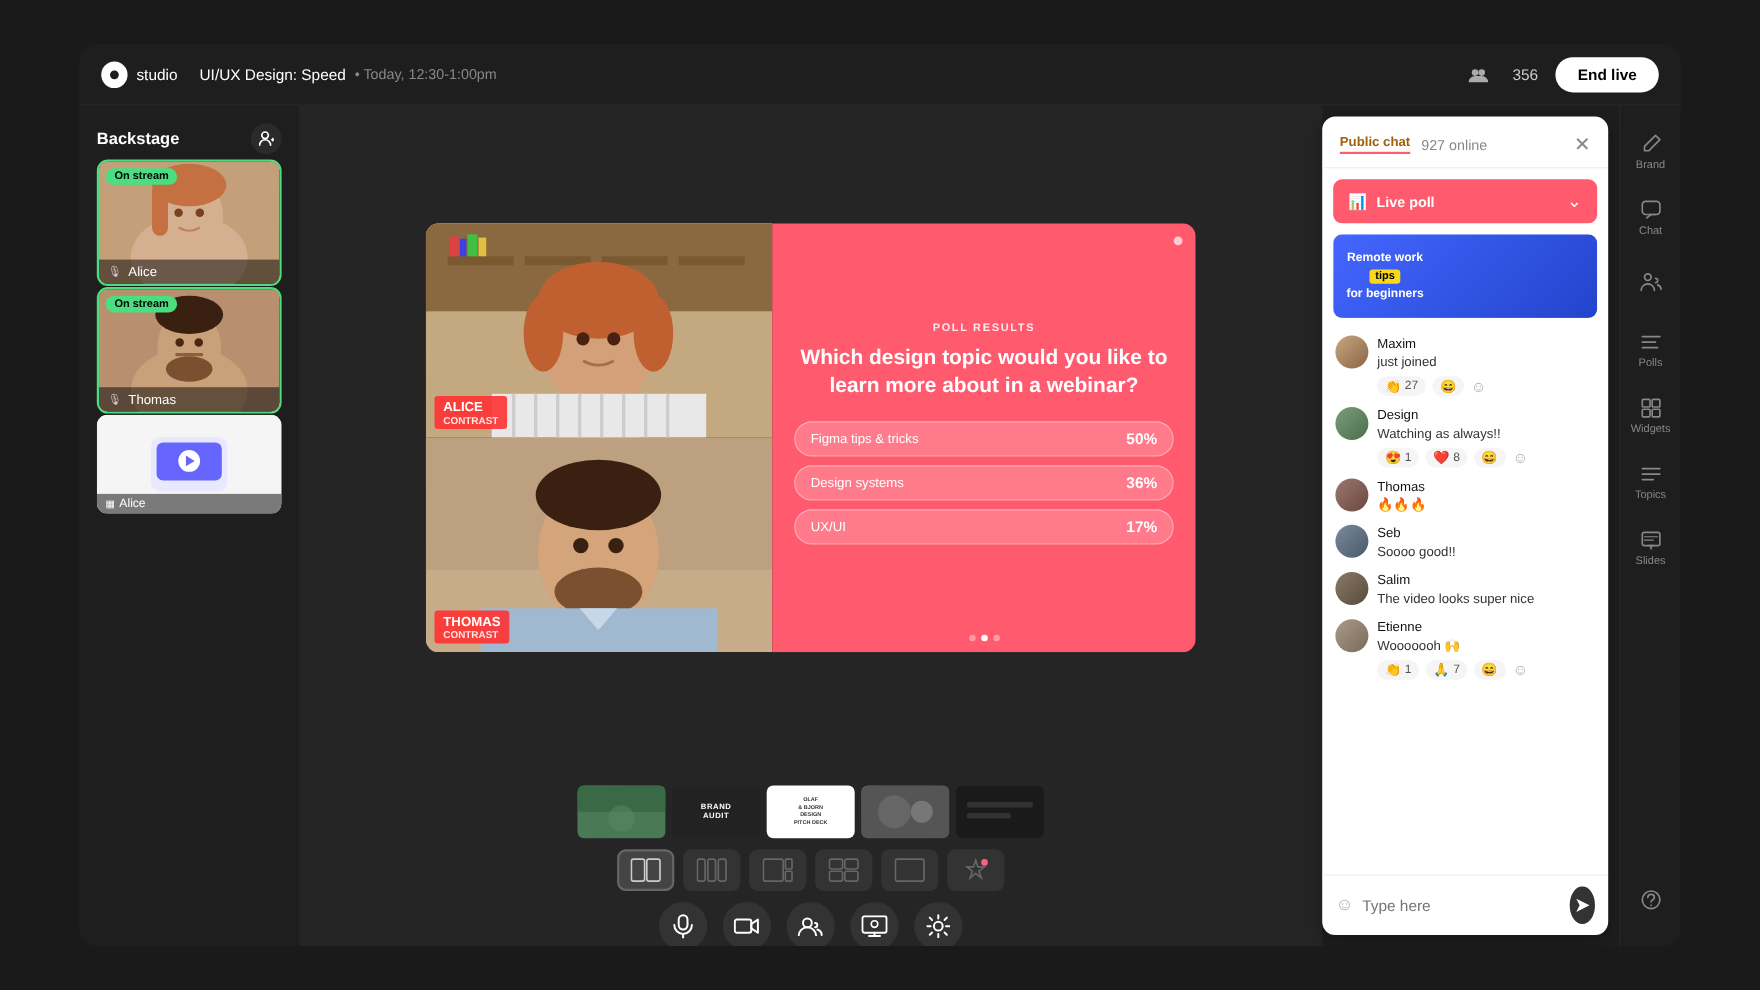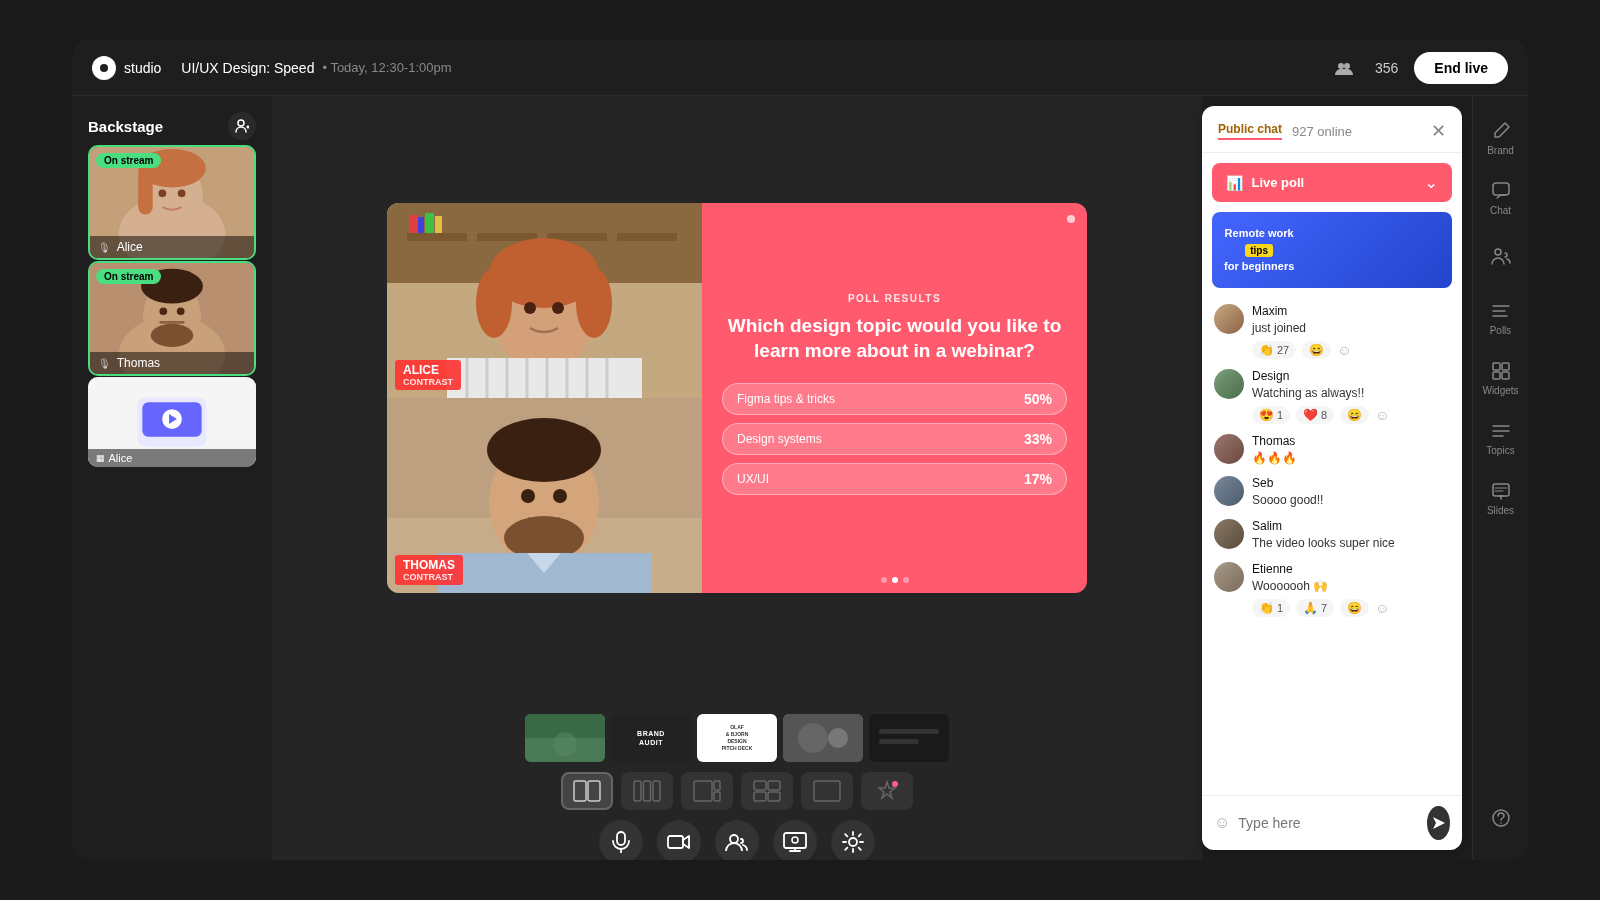--- a/index.html
+++ b/index.html
@@ -837,21 +837,21 @@
           <div class="poll-results-panel">
             <div class="corner-dot"></div>
             <div class="poll-label">POLL RESULTS</div>
             <div class="poll-question">Which design topic would you like to learn more about in a webinar?</div>
             <div class="poll-option">
               <span class="poll-option-text">Figma tips &amp; tricks</span>
               <span class="poll-option-pct">50%</span>
             </div>
             <div class="poll-option">
               <span class="poll-option-text">Design systems</span>
-              <span class="poll-option-pct">33%</span>
+              <span class="poll-option-pct">36%</span>
             </div>
             <div class="poll-option">
               <span class="poll-option-text">UX/UI</span>
               <span class="poll-option-pct">17%</span>
             </div>
             <div class="poll-dots">
               <div class="dot"></div>
               <div class="dot active"></div>
               <div class="dot"></div>
             </div>

